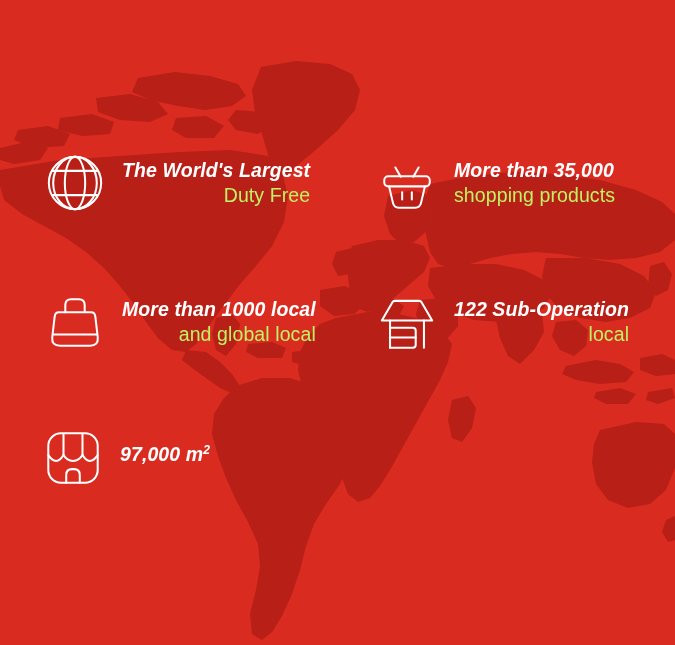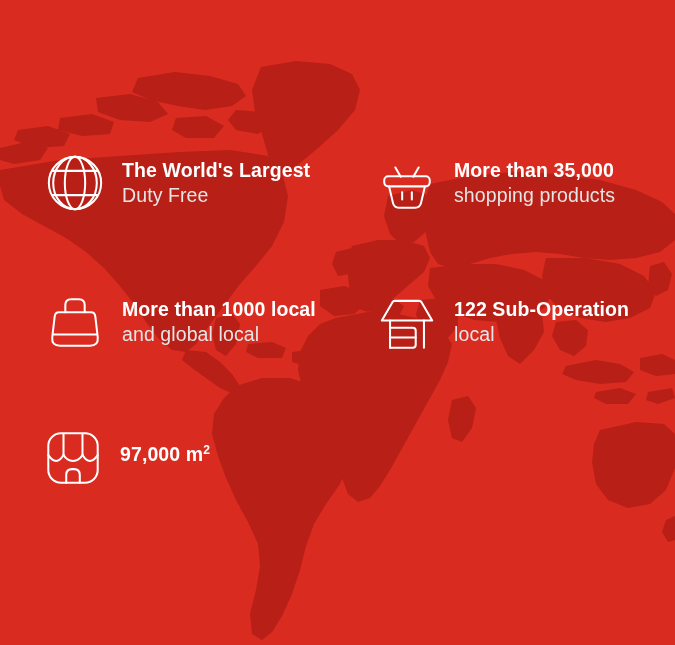--- a/index.html
+++ b/index.html
@@ -44,27 +44,29 @@
     justify-content: center;
     line-height: 1.0;
   }
   .stat-line1 {
     color: #ffffff;
     font-size: 19.5px;
     font-weight: bold;
     letter-spacing: 0.1px;
     white-space: nowrap;
     margin-bottom: 6px;
+    font-style: italic;
   }
   .stat-line2 {
-    color: #e5e5e5;
+    color: #bef264;
     font-size: 19.5px;
     font-weight: normal;
     letter-spacing: 0.1px;
     white-space: nowrap;
+    text-align: right;
   }
   .sup {
     font-size: 0.62em;
     vertical-align: super;
     line-height: 0;
   }
 
   
   #item-world     { left: 44px;  top: 152px; }
   #item-products  { left: 376px; top: 152px; }

